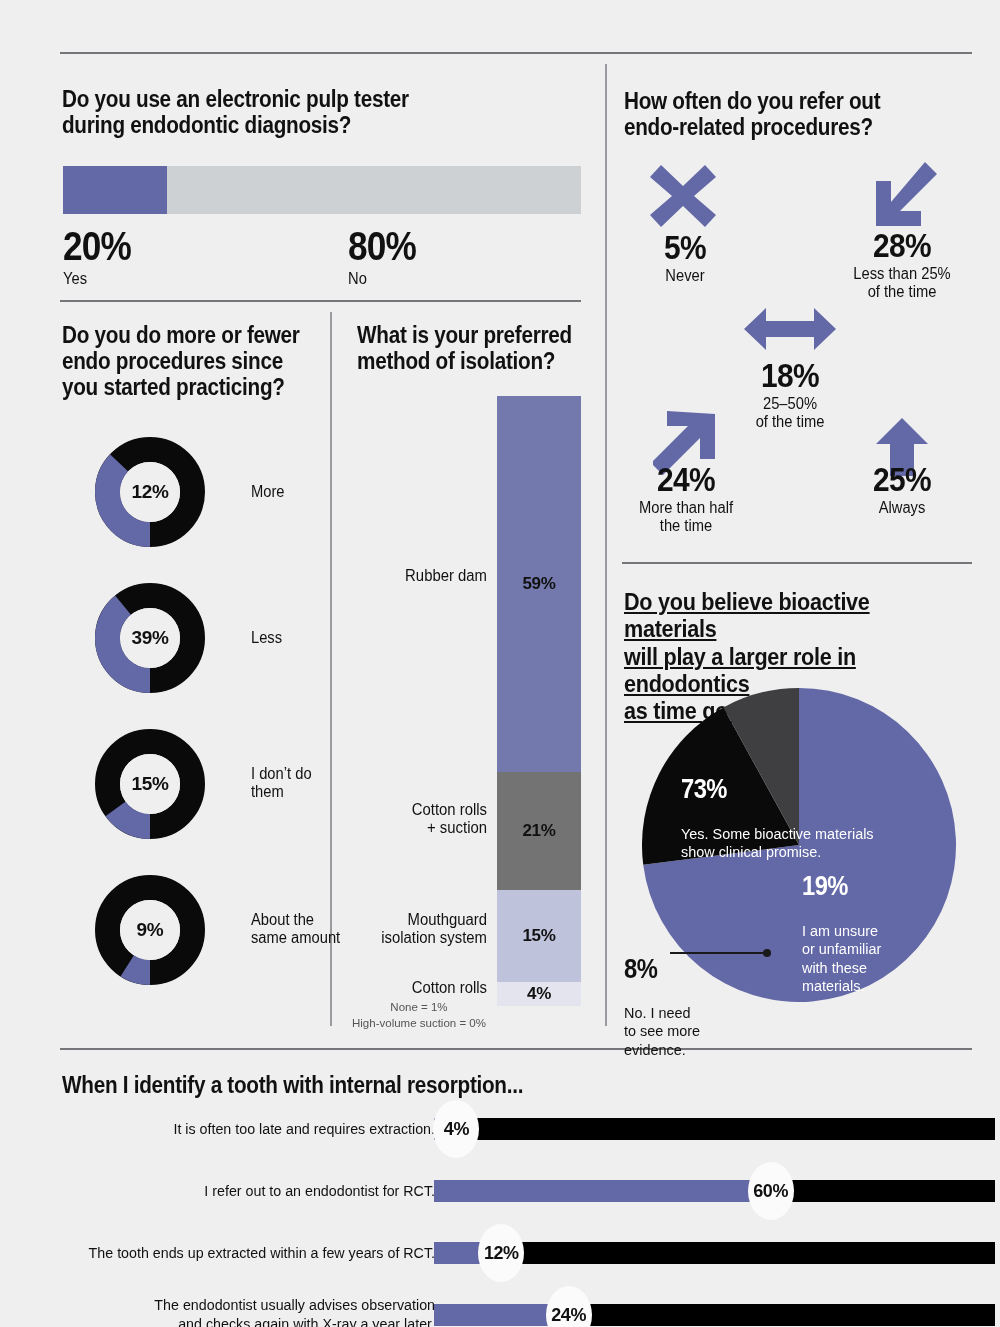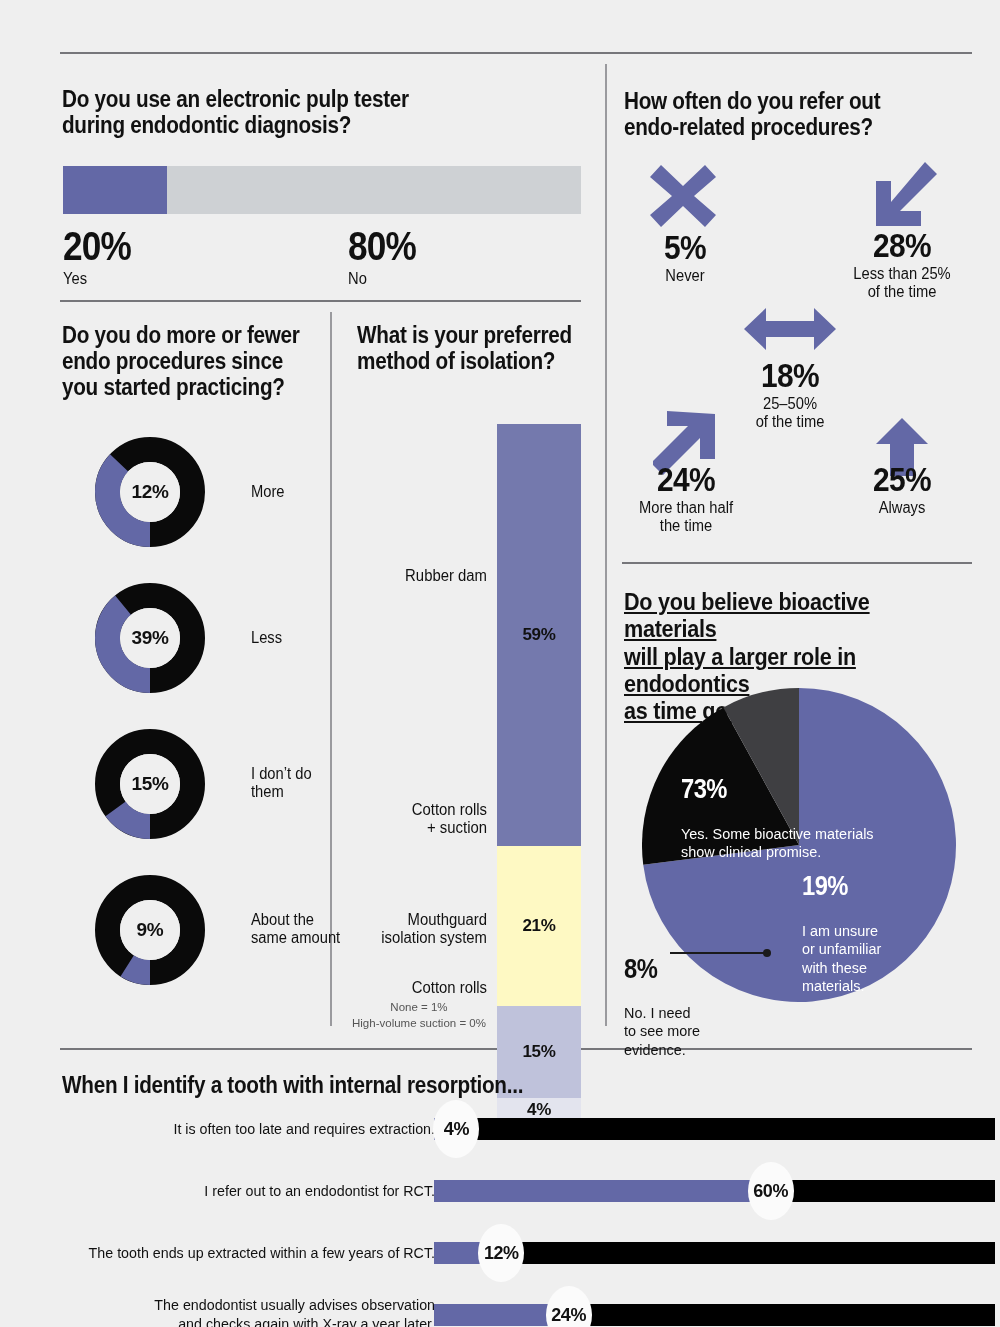--- a/index.html
+++ b/index.html
@@ -240,24 +240,24 @@
         </svg><div class="donut-val">9%</div></div>
       <div class="lbl" style="position: absolute; left: 251px; top: 911px; width: 150px;">About the
 same amount</div>
     </div>
 
   <div class="abs" style="left:357px;top:322px;width:240px;">
     <div class="q-title">What is your preferred
 method of isolation?</div>
   </div>
   <div id="iso-bar">
-      <div class="seg" style="height: 422px; background: rgb(116, 121, 173); margin-top: 28px;">
+      <div class="seg" style="height: 376px; background: rgb(116, 121, 173);">
         <span>59%</span>
       </div>
-      <div class="seg" style="height: 160px; background: #fef9c3;">
+      <div class="seg" style="height: 118px; background: #737373;">
         <span>21%</span>
       </div>
       <div class="seg" style="height: 91.5152px; background: rgb(191, 194, 219);">
         <span>15%</span>
       </div>
       <div class="seg" style="height: 24.404px; background: rgb(227, 228, 238);">
         <span>4%</span>
       </div>
     </div>
   <div id="iso-cats">

